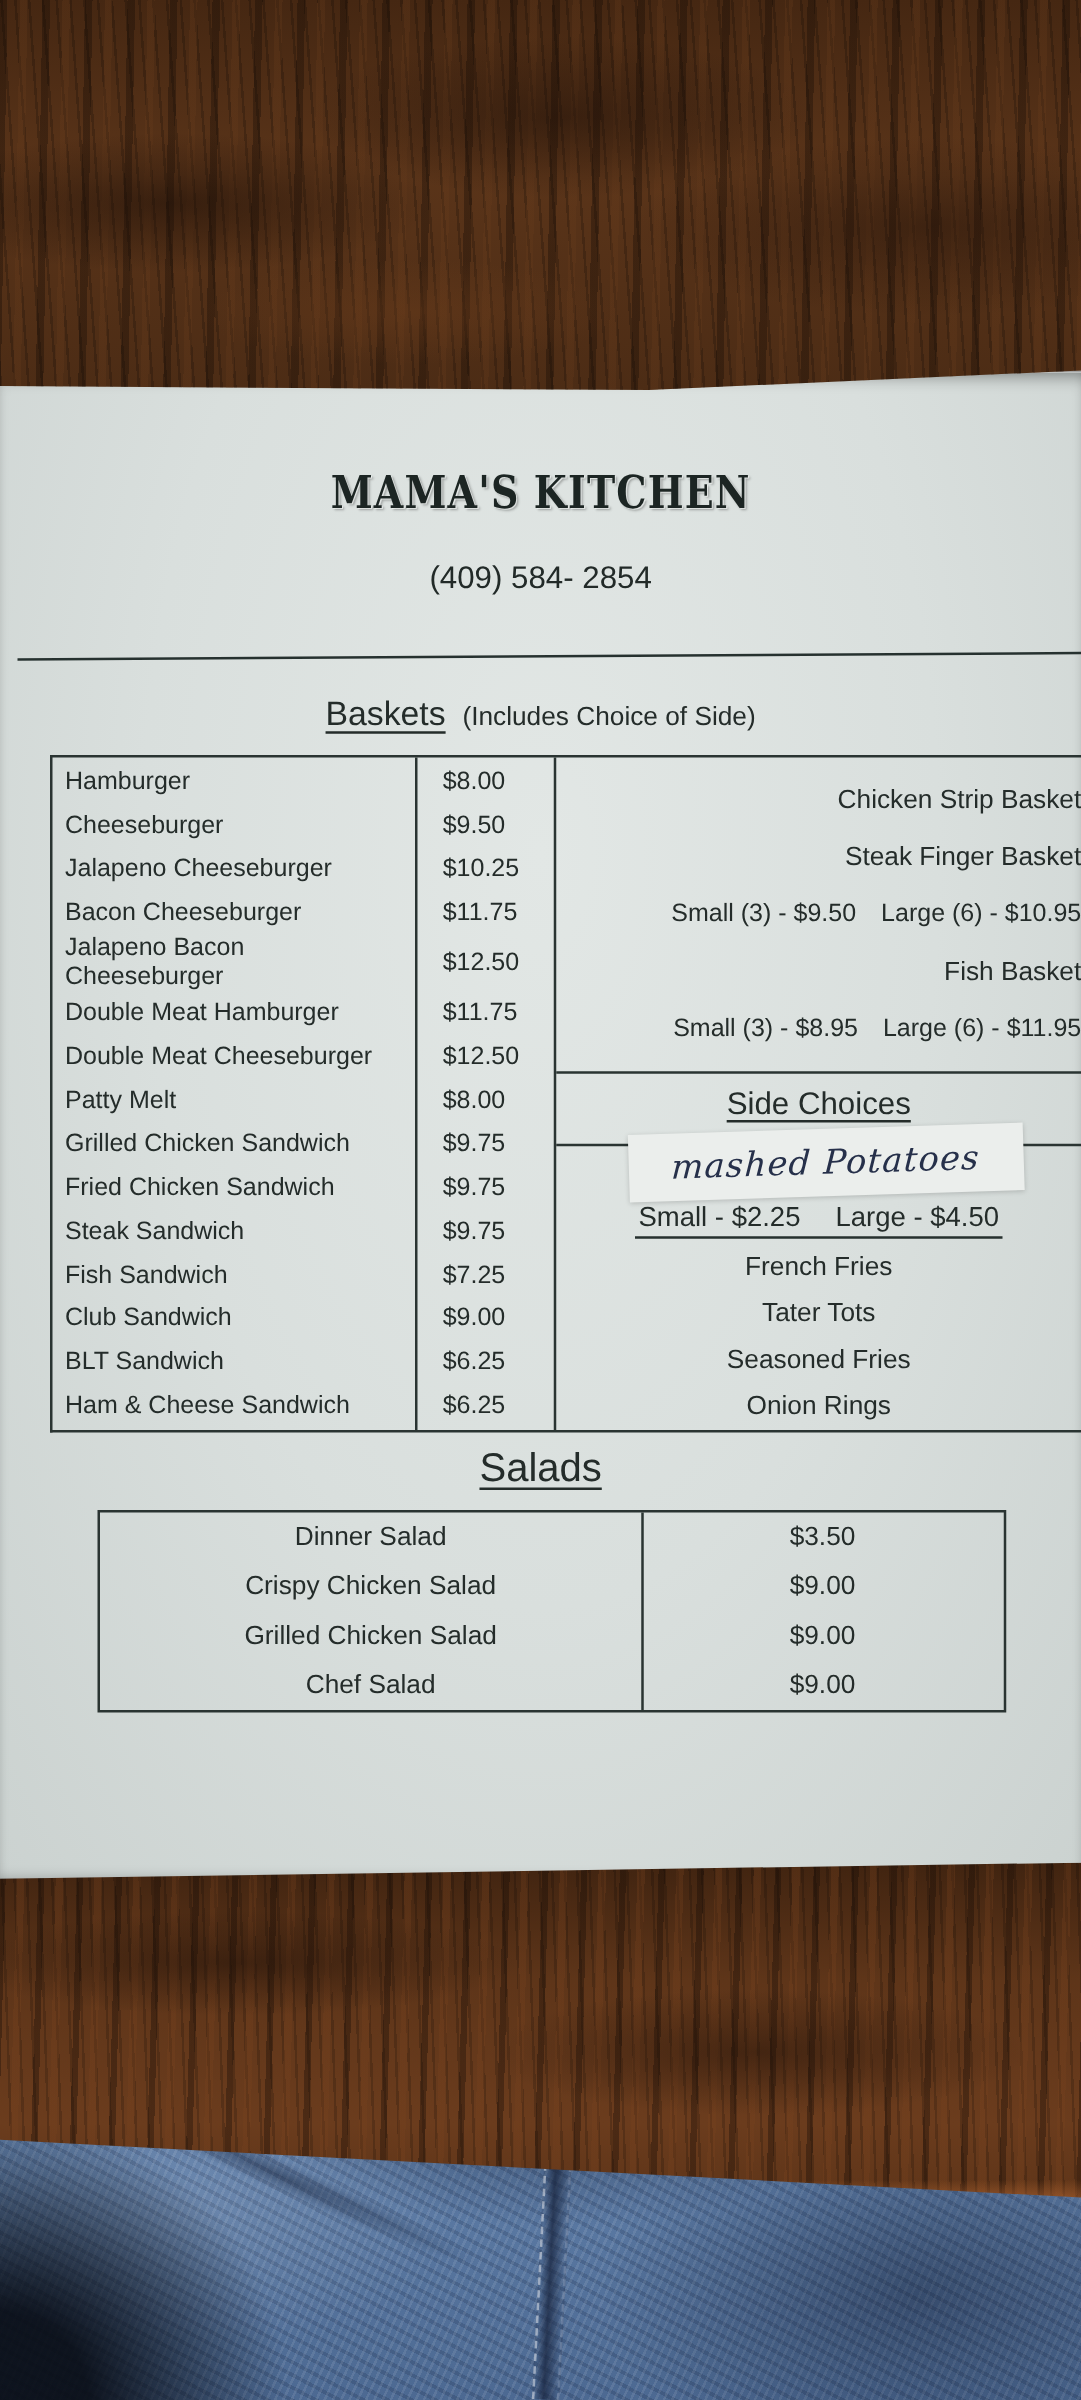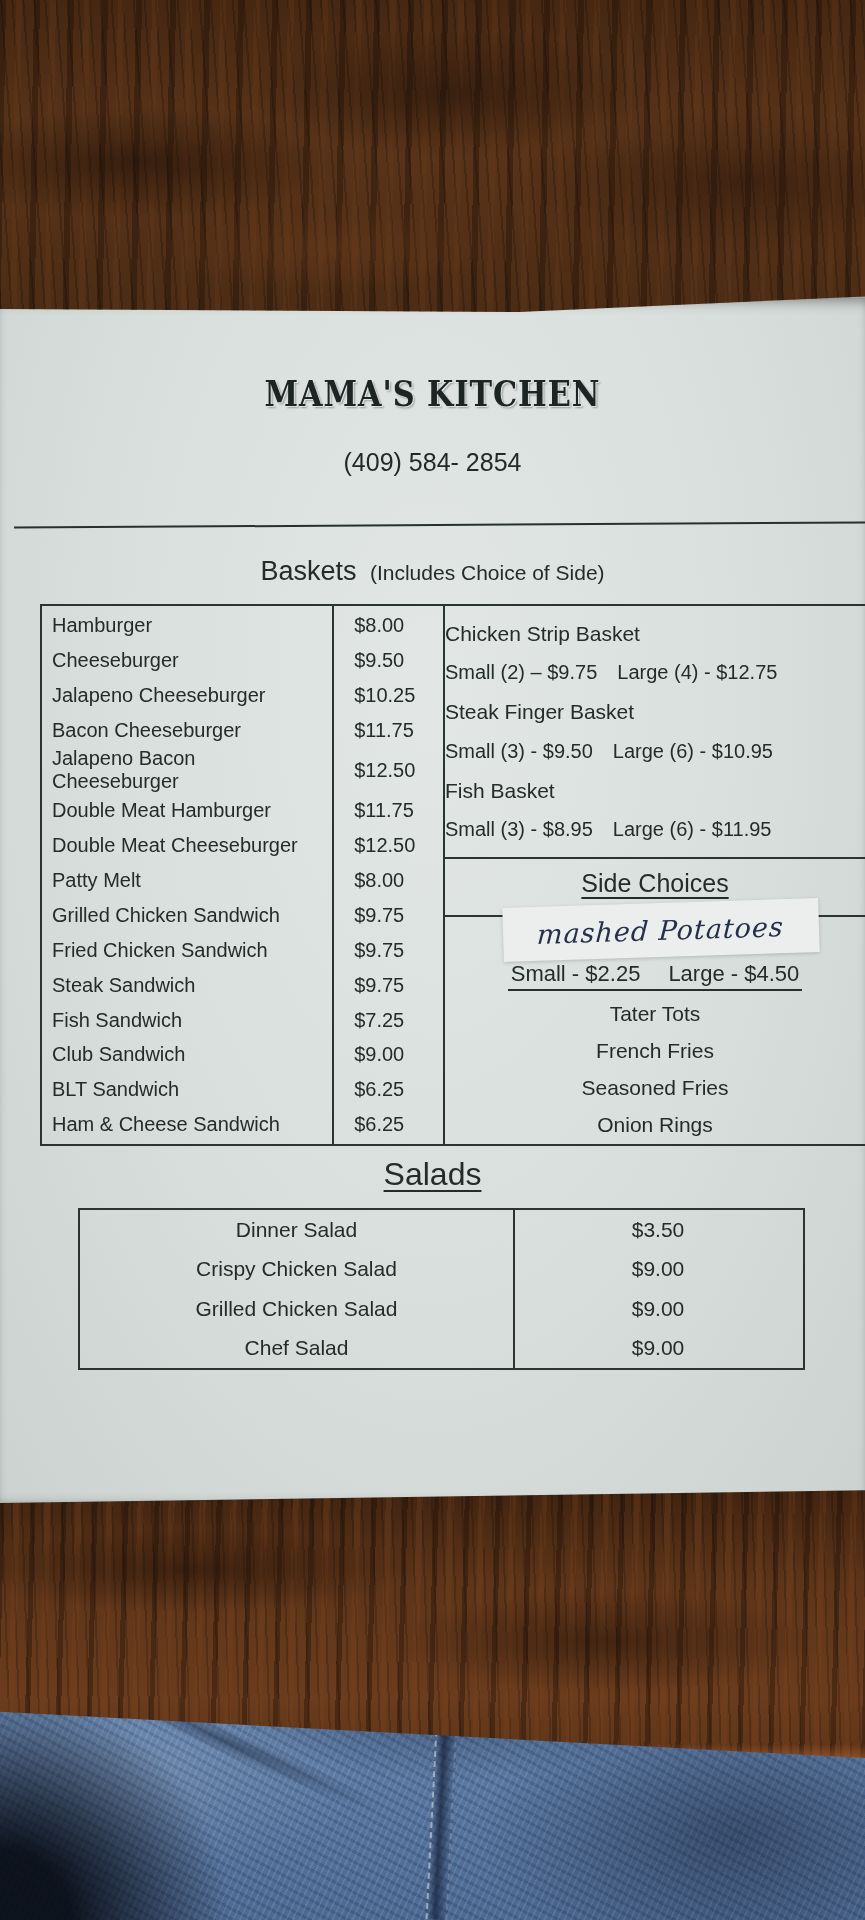--- a/index.html
+++ b/index.html
@@ -30,35 +30,35 @@
     box-shadow: inset 0 10px 14px -8px rgba(0,0,0,0.45), inset 0 -6px 10px -6px rgba(0,0,0,0.25); }
 
   .title { position:absolute; top:76px; left:0; width:100%; text-align:center;
     font-family:"DejaVu Serif", serif; font-weight:bold; font-size:33px; letter-spacing:1px;
     color:#1c2523; transform:scale(0.92,1.1);
     text-shadow:1px 1px 0 rgba(248,250,249,0.65), 2px 2px 2px rgba(0,0,0,0.30); }
   .phone { position:absolute; top:150px; left:0; width:100%; text-align:center; font-size:25px; color:#222a28; }
   .rule { position:absolute; top:226px; left:14px; width:851px; height:2px; background:#26312f; transform:rotate(-0.35deg); }
 
   .baskets-heading { position:absolute; top:258px; left:0; width:100%; text-align:center; }
-  .h-main { font-size:27px; text-decoration-thickness:2px; text-underline-offset:5px; }
+  .h-main { font-size:27px; text-decoration:underline; text-decoration-thickness:2px; text-underline-offset:5px; }
   .h-note { font-size:21px; margin-left:9px; }
 
   .baskets-table { position:absolute; left:40px; top:306px; width:823px; height:538px;
     border-top:2px solid #2a3432; border-left:2px solid #2a3432; border-bottom:2px solid #2a3432; }
   .vline { position:absolute; top:0; bottom:0; width:2px; background:#2a3432; }
   .v1 { left:290px; } .v2 { left:401px; }
   .rows { position:absolute; left:0; top:0; width:401px; height:100%; display:flex; flex-direction:column; padding:2px 0; box-sizing:border-box; }
   .row { flex:1; display:flex; align-items:center;gap:28px; }
   .cell-name { width:290px; padding-left:10px; font-size:20px; box-sizing:border-box; }
   .cell-price { width:111px; padding-left:15px; font-size:20px; box-sizing:border-box; }
 
   .specialty { position:absolute; left:403px; top:0; width:420px; height:251px;
     border-bottom:2px solid #2a3432; display:flex; flex-direction:column; justify-content:space-evenly;
-    text-align:left; }
+    text-align:right; }
   .sp-name { font-size:21px; }
   .sp-sizes { font-size:20px; }
   .sp-sizes .lg { margin-left:20px; }
 
   .side-panel { position:absolute; left:403px; top:253px; width:420px; height:285px; text-align:center; }
   .sc-heading { position:absolute; top:10px; left:0; width:100%; font-size:25px;
     text-decoration:underline; text-decoration-thickness:2px; text-underline-offset:5px; }
   .sc-line { position:absolute; top:56px; left:0; width:100%; height:2px; background:#2a3432; }
   .sc-label { position:absolute; left:58px; top:44px; width:316px; height:54px; background:#ebeeec;
     transform:rotate(-1.8deg); box-shadow:0 1px 4px rgba(0,0,0,0.18);
@@ -185,39 +185,38 @@
         <div class="row">
             <span class="cell-name">Ham &amp; Cheese Sandwich</span>
             <span class="cell-price">$6.25</span>
           </div>
       </div>
       <div class="vline v1"></div>
       <div class="vline v2"></div>
 
       <div class="specialty">
         <div class="sp-name">Chicken Strip Basket</div>
-        <div class="sp-sizes"><span>Small (2) – $9.75</span><span class="lg">Large (4) - $12.75</span></div>
         <div class="sp-name">Steak Finger Basket</div>
         <div class="sp-sizes"><span>Small (3) - $9.50</span><span class="lg">Large (6) - $10.95</span></div>
         <div class="sp-name">Fish Basket</div>
         <div class="sp-sizes"><span>Small (3) - $8.95</span><span class="lg">Large (6) - $11.95</span></div>
       </div>
 
       <div class="side-panel">
         <div class="sc-heading">Side Choices</div>
         <div class="sc-line"></div>
         <div class="sc-label">
           <span class="handwriting">mashed Potatoes</span>
         </div>
         <div class="sc-pricing">
           <span class="pricing-wrap"><span>Small - $2.25</span><span class="lg">Large - $4.50</span></span>
         </div>
         <div class="sc-options">
+          <div class="sc-option">French Fries</div>
           <div class="sc-option">Tater Tots</div>
-          <div class="sc-option">French Fries</div>
           <div class="sc-option">Seasoned Fries</div>
           <div class="sc-option">Onion Rings</div>
         </div>
       </div>
     </div>
 
     <div class="salads-heading">Salads</div>
 
     <div class="salads-table">
       <div class="salad-vline"></div>

